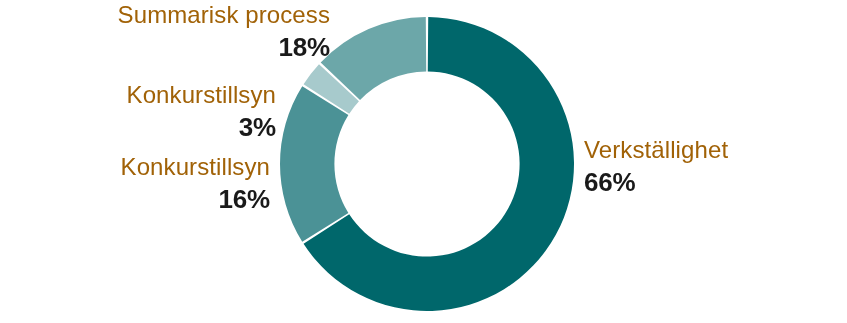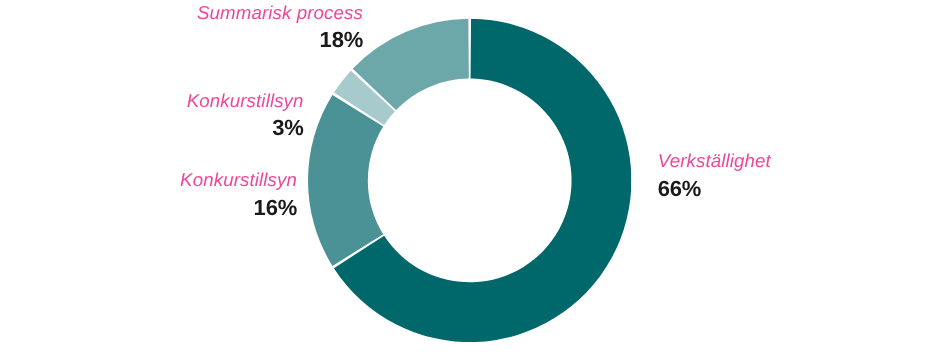--- a/index.html
+++ b/index.html
@@ -28,43 +28,42 @@
     display: block;
     width: 294px;
     height: 294px;
   }
   .callout {
     position: absolute;
     line-height: 1.0;
   }
   .callout .cat {
     display: block;
-    font-size: 17px;
+    font-size: 24px;
     font-weight: 400;
-    color: #ec4899;
+    color: #a16207;
     letter-spacing: 0.1px;
     white-space: nowrap;
-    font-style: italic;
   }
   .callout .pct {
     display: block;
-    font-size: 20px;
+    font-size: 26px;
     font-weight: 700;
     color: #1a1a1a;
     letter-spacing: -0.2px;
     margin-top: 7px;
     white-space: nowrap;
   }
   .callout.right-side {
     text-align: left;
   }
   .callout.left-side {
     text-align: right;
   }
-  #callout-0 { left: 598px; top: 138px; }
+  #callout-0 { left: 584px; top: 138px; }
   #callout-1 { right: 517px; top: 3px; }
   #callout-2 { right: 571px; top: 83px; }
   #callout-3 { right: 577px; top: 155px; }
 </style>
 </head>
 <body>
 
 <div id="chart-root">
 
   <div class="donut-wrap">

